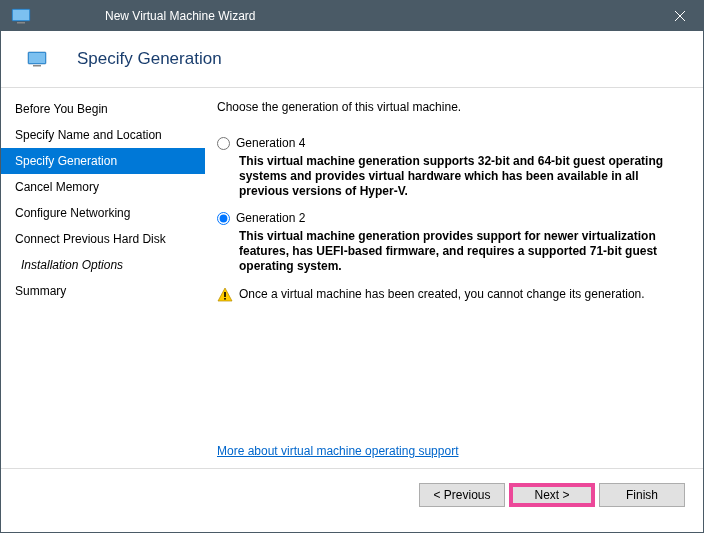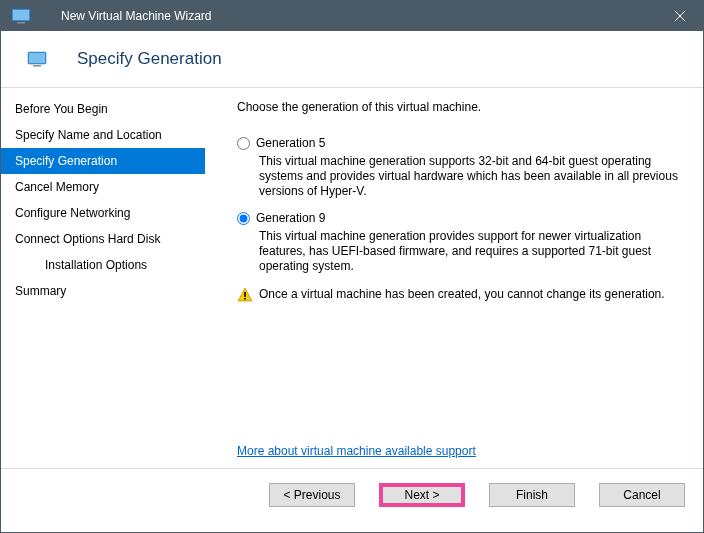--- a/index.html
+++ b/index.html
@@ -1,38 +1,38 @@
 <!DOCTYPE html>
 <html><head>
 <meta charset="utf-8">
 <style>
 * { box-sizing: border-box; margin: 0; padding: 0; }
 body { font-family: "Segoe UI", Tahoma, sans-serif; font-size: 12px; background: #fff; width: 704px; height: 533px; border: 1px solid #4a5a66; overflow: hidden; }
-.titlebar { background: #4a5a66; color: #fff; height: 30px; display: flex; align-items: center; padding: 0 0 0 10px; font-size: 12px; }
+.titlebar { background: #4a5a66; color: #fff; height: 30px; display: flex; align-items: center; padding: 0 0 0 10px; font-size: 12px; gap: 44px; }
 .titlebar .close { margin-left: auto; width: 46px; height: 30px; display: flex; align-items: center; justify-content: center; cursor: pointer; }
 .titlebar .close svg { width: 10px; height: 10px; }
 .header { display: flex; align-items: center; padding: 18px 0 18px 26px; }
 .header-icon { width: 20px; height: 16px; margin-right: 30px; display: inline-block; }
 .header-title { font-size: 17px; color: #1a3e6e; font-weight: 400; }
 .divider { border: none; border-top: 1px solid #ddd; margin: 0; }
-.body { display: flex; height: 380px; gap: 20px; }
+.body { display: flex; height: 380px; }
 .sidebar { width: 204px; padding: 8px 0 0 0; }
 .sidebar-item { padding: 5px 12px 5px 14px; color: #000; cursor: pointer; font-size: 12px; line-height: 16px; }
 .sidebar-item.selected { background: #0078d7; color: #fff; }
-.sidebar-item.indent { padding-left: 44px; }
+.sidebar-item.indent { padding-left: 20px; font-style: italic; }
 .main { flex: 1; padding: 12px 18px 0 12px; position: relative; }
 .instruction { margin-bottom: 22px; color: #000; }
 .option-row { display: flex; align-items: flex-start; margin-bottom: 4px; }
 .option-row input[type=radio] { margin: 1px 6px 0 0; width: 13px; height: 13px; }
 .option-label { color: #000; }
-.option-desc { margin: 2px 3px 12px 22px; color: #000; line-height: 15px; }
+.option-desc { margin: 2px 3px 12px 22px; color: #000; line-height: 15px; font-weight: bold; }
 .warn-row { display: flex; align-items: flex-start; margin-top: 13px; }
 .warn-icon { width: 16px; height: 16px; margin-right: 6px; flex-shrink: 0; }
 .more-link { position: absolute; bottom: 10px; left: 12px; color: #0066cc; text-decoration: underline; cursor: pointer; }
-.footer { display: flex; justify-content: flex-end; padding: 14px 18px 0 0; gap: 24px; }
+.footer { display: flex; justify-content: flex-end; padding: 14px 18px 0 0; gap: 4px; }
 .footer button { width: 86px; height: 24px; font-family: inherit; font-size: 12px; background: #e1e1e1; border: 1px solid #adadad; cursor: pointer; }
 .footer button.default { border: 4px solid #ec4899; background: #e1e1e1; }
 </style>
 </head>
 <body>
 
 <div class="titlebar">
   <span class="header-icon">
     <svg viewBox="0 0 20 16">
         <rect x="1" y="1" width="18" height="12" rx="1" fill="#3a96dd" stroke="#2a6ca8" stroke-width="0.5"></rect>
@@ -62,56 +62,55 @@
 
 <hr class="divider">
 
 <div class="body">
   <div class="sidebar" id="sidebar">
       <div class="sidebar-item">Before You Begin</div>
       <div class="sidebar-item">Specify Name and Location</div>
       <div class="sidebar-item selected">Specify Generation</div>
       <div class="sidebar-item">Cancel Memory</div>
       <div class="sidebar-item">Configure Networking</div>
-      <div class="sidebar-item">Connect Options Hard Disk</div>
+      <div class="sidebar-item">Connect Previous Hard Disk</div>
       <div class="sidebar-item indent">Installation Options</div>
       <div class="sidebar-item">Summary</div>
     </div>
 
   <div class="main">
     <div class="instruction">Choose the generation of this virtual machine.</div>
 
     <div id="options">
         <div class="option-row">
           <input type="radio" name="gen" style="">
-          <span class="option-label">Generation 5</span>
+          <span class="option-label">Generation 4</span>
         </div>
         <div class="option-desc">This virtual machine generation supports 32-bit and 64-bit guest operating systems and provides virtual hardware which has been available in all previous versions of Hyper-V.</div>
         <div class="option-row">
           <input type="radio" name="gen" checked="" style="">
-          <span class="option-label">Generation 9</span>
+          <span class="option-label">Generation 2</span>
         </div>
         <div class="option-desc">This virtual machine generation provides support for newer virtualization features, has UEFI-based firmware, and requires a supported 71-bit guest operating system.</div>
       </div>
 
     <div class="warn-row">
       <span class="warn-icon">
         <svg viewBox="0 0 16 16">
             <polygon points="8,1 15,14 1,14" fill="#ffcc00" stroke="#b58900" stroke-width="0.7"></polygon>
             <rect x="7.2" y="5" width="1.6" height="5" fill="#000"></rect>
             <rect x="7.2" y="11" width="1.6" height="1.6" fill="#000"></rect>
           </svg>
       </span>
       <span>Once a virtual machine has been created, you cannot change its generation.</span>
     </div>
 
-    <a class="more-link">More about virtual machine available support</a>
+    <a class="more-link">More about virtual machine operating support</a>
   </div>
 </div>
 
 <hr class="divider">
 
 <div class="footer">
   <button>&lt; Previous</button>
   <button class="default">Next &gt;</button>
   <button>Finish</button>
-  <button>Cancel</button>
 </div>
 
 </body></html>

